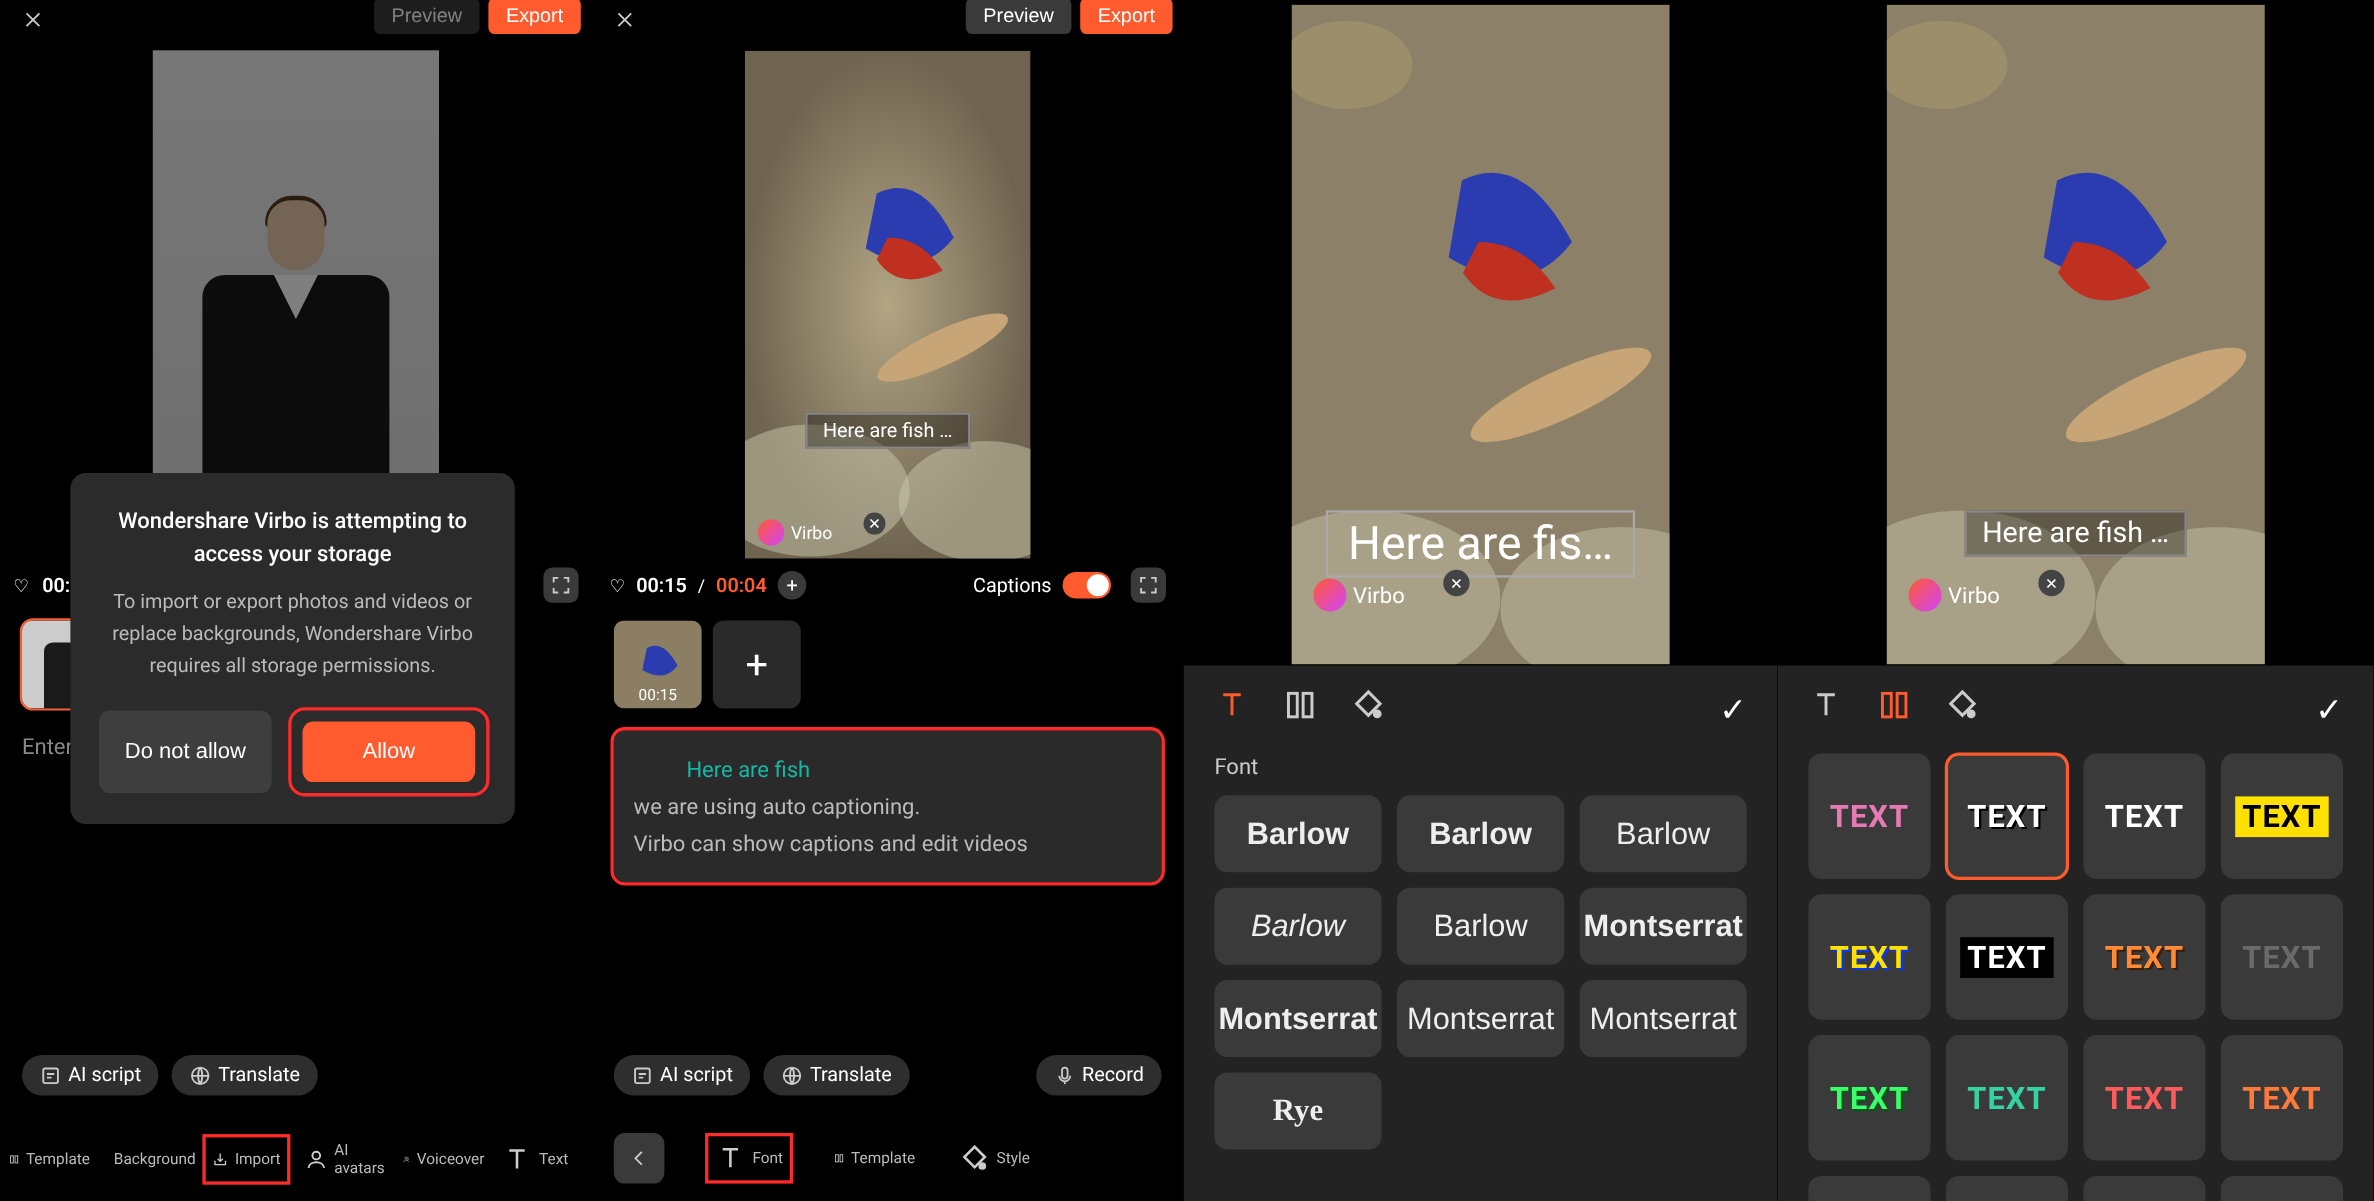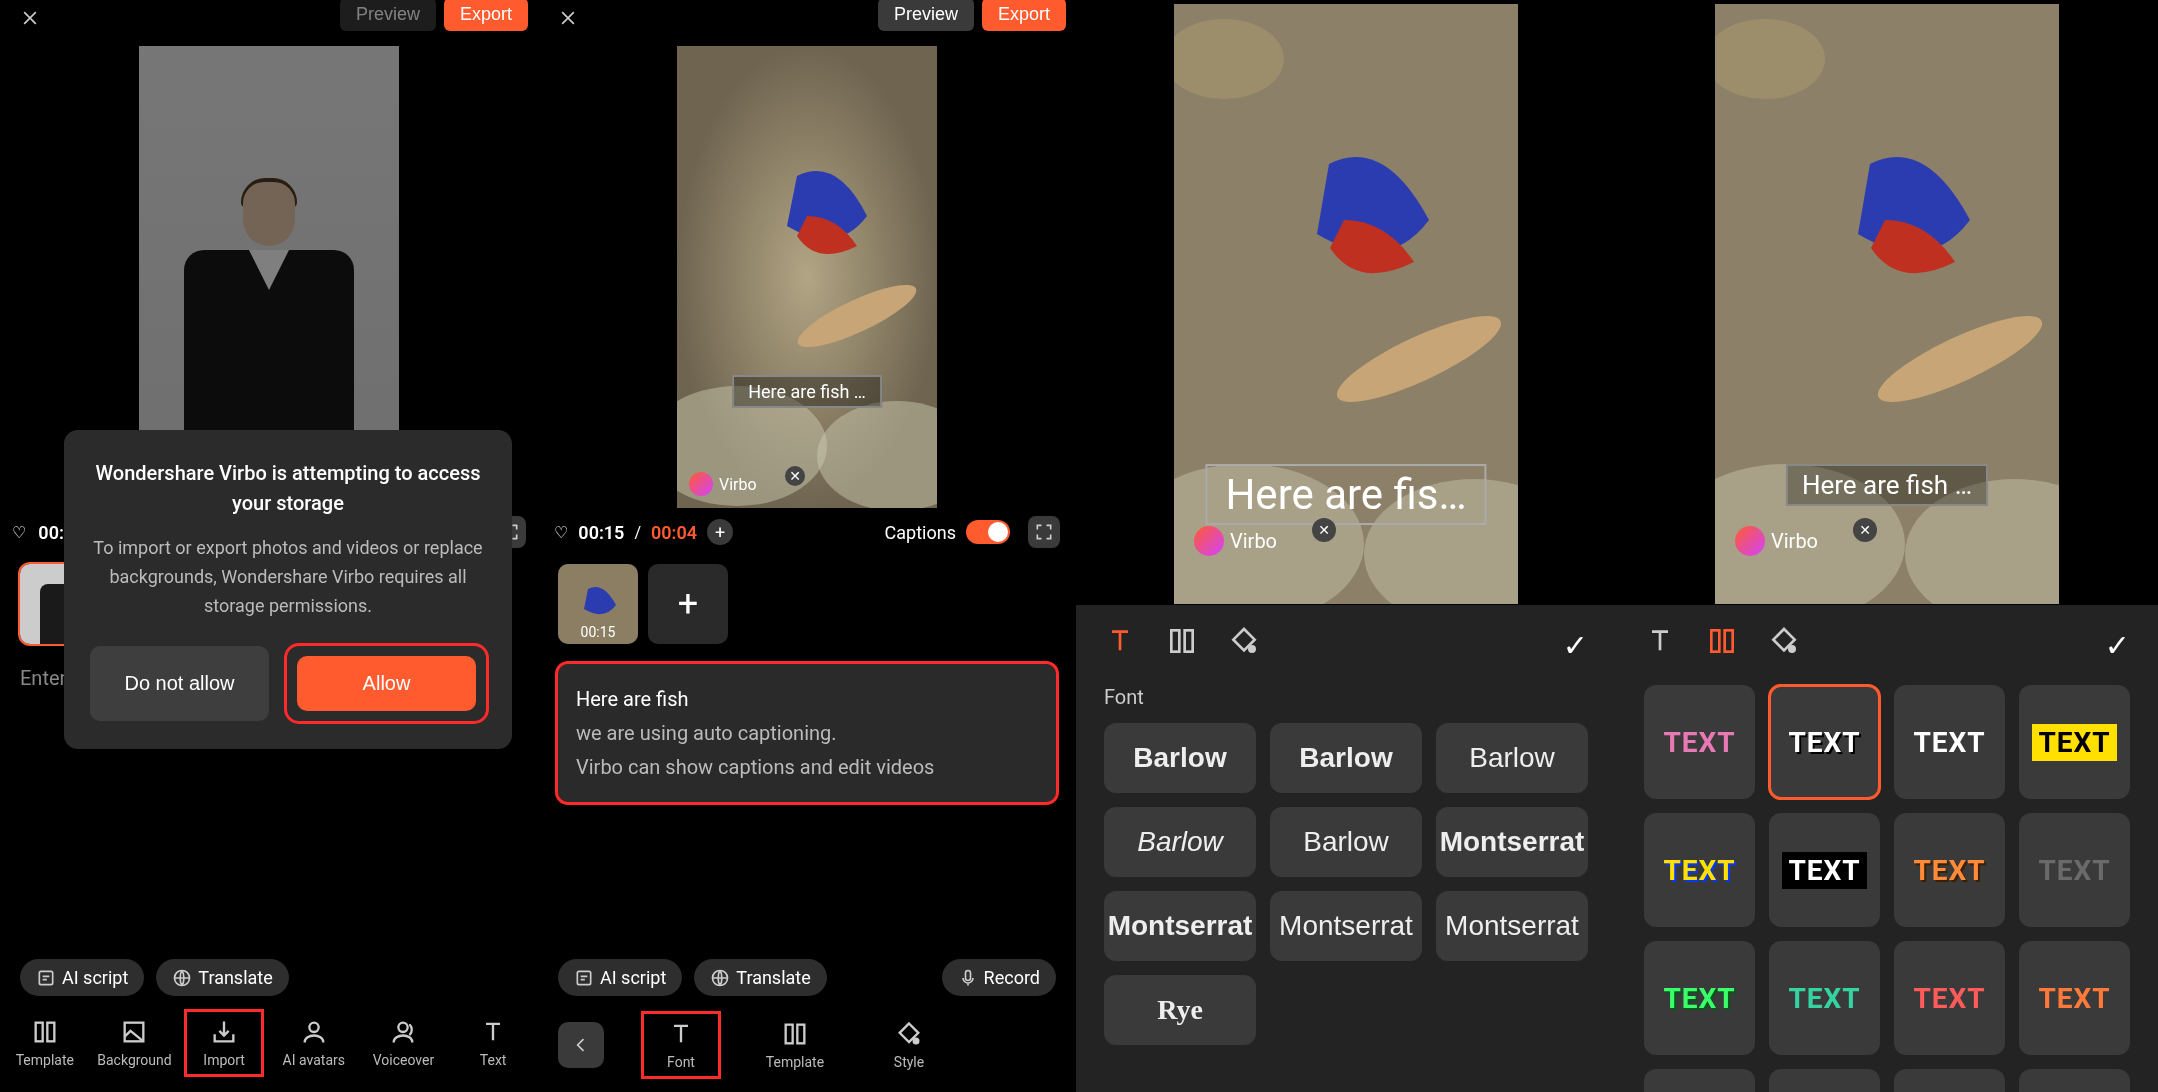--- a/index.html
+++ b/index.html
@@ -39,42 +39,42 @@
   .fs-btn { width:32px;height:32px;border-radius:8px;background:#3a3a3a;display:flex;align-items:center;justify-content:center;cursor:pointer;margin-left:auto; }
   .thumbs { display:flex; gap:10px; padding: 8px 20px; }
   .thumb { width: 80px; height: 80px; background:#2a2a2a;border-radius:10px;display:flex;flex-direction:column;align-items:center;justify-content:flex-end;font-size:14px;position:relative;cursor:pointer;overflow:hidden; }
   .thumb.sel { outline:2px solid #ff5b2e; }
   .thumb .dur { margin-bottom:4px; }
   .thumb-add { font-size:36px;color:#fff;justify-content:center; }
   .input-placeholder { color:#888; padding: 14px 20px; font-size:20px; }
   .chip-row { display:flex;gap:12px;padding:8px 20px; }
   .chip { background:#2e2e2e;border-radius:20px;padding:8px 16px;display:flex;align-items:center;gap:6px;font-size:18px;cursor:pointer; }
   .nav-row { display:flex;justify-content:space-around;align-items:center;padding:18px 0;position:absolute;bottom:0;left:0;right:0; }
-  .nav-item { display:flex;flex-direction:column;align-items:center;gap:6px;font-size:14px;color:#bbb;cursor:pointer;width:74px; }
+  .nav-item { display:flex;flex-direction:row;align-items:center;gap:6px;font-size:14px;color:#bbb;cursor:pointer;width:74px; }
   .nav-item .icon { font-size:28px; }
   .red-box { outline:3px solid #ff2a2a; }
   
-  .modal { position:absolute;left:64px;top:430px;width:448px;background:#2b2b2b;border-radius:14px;padding:28px 26px;z-index:10; }
+  .modal { position:absolute;left:64px;top:430px;width:404px;background:#2b2b2b;border-radius:14px;padding:28px 26px;z-index:10; }
   .modal h3 { font-size:20px;text-align:center;font-weight:500;margin-bottom:16px;line-height:1.5; }
   .modal p { font-size:18px;color:#bbb;text-align:center;line-height:1.6;margin-bottom:26px; }
   .modal-btns { display:flex;gap:18px;justify-content:center; }
   .modal-btn { flex:1;padding:16px 0;border-radius:10px;border:none;font-size:20px;cursor:pointer; }
   .deny { background:#3e3e3e;color:#fff; }
   .allow { background:#ff5b2e;color:#fff; }
   
   .video-preview { width:260px;height:462px;margin:18px auto 0 auto;position:relative;overflow:hidden; }
   .caption-box { position:absolute;left:50%;transform:translateX(-50%);bottom:100px;background:rgba(0,0,0,0.35);border:2px solid #888;padding:4px 14px;font-size:18px;white-space:nowrap; }
   .watermark { position:absolute;left:12px;bottom:12px;display:flex;align-items:center;gap:6px;font-size:16px; }
   .wm-ico { width:24px;height:24px;border-radius:50%;background:linear-gradient(135deg,#ff5b2e,#d342ff); }
   .wm-close { position:absolute;width:20px;height:20px;border-radius:50%;background:#444;left:108px;bottom:22px;display:flex;align-items:center;justify-content:center;font-size:14px;cursor:pointer; }
   .p2-toggle-row { display:flex;align-items:center;gap:10px;padding:8px 16px; }
   .toggle { width:44px;height:24px;background:#ff5b2e;border-radius:12px;position:relative;cursor:pointer; }
   .toggle .knob { width:20px;height:20px;background:#fff;border-radius:50%;position:absolute;right:2px;top:2px; }
   .script-box { margin:12px 20px;padding:18px;border-radius:10px;background:#2a2a2a;color:#bbb;font-size:20px;line-height:1.7; }
-  .script-box .l1 { color:#ffffff; }
+  .script-box .l1 { color:#14b8a6;margin-left:48px; }
   .p2-nav { display:flex;align-items:center;gap:40px;padding:16px 20px;position:absolute;bottom:0;left:0;right:0; }
   .back-btn { width:46px;height:46px;border-radius:10px;background:#3a3a3a;display:flex;align-items:center;justify-content:center;font-size:26px;cursor:pointer; }
   
   .big-preview { width:344px;height:600px;margin:4px auto;position:relative;overflow:hidden; }
   .big-caption { position:absolute;left:50%;transform:translateX(-50%);top:460px;font-size:42px;border:2px solid #aaa;padding:4px 18px;white-space:nowrap; }
   .big-caption.small { font-size:26px;border:2px solid #888;background:rgba(0,0,0,0.3);padding:4px 14px; }
   .editor-panel { background:#232323;padding:20px 28px;position:absolute;bottom:0;left:0;right:0;height:487px; }
   .tab-row { display:flex;align-items:center;gap:30px;margin-bottom:20px; }
   .tab-ico { font-size:32px;cursor:pointer; }
   .tab-ico.active { color:#ff5b2e; }

